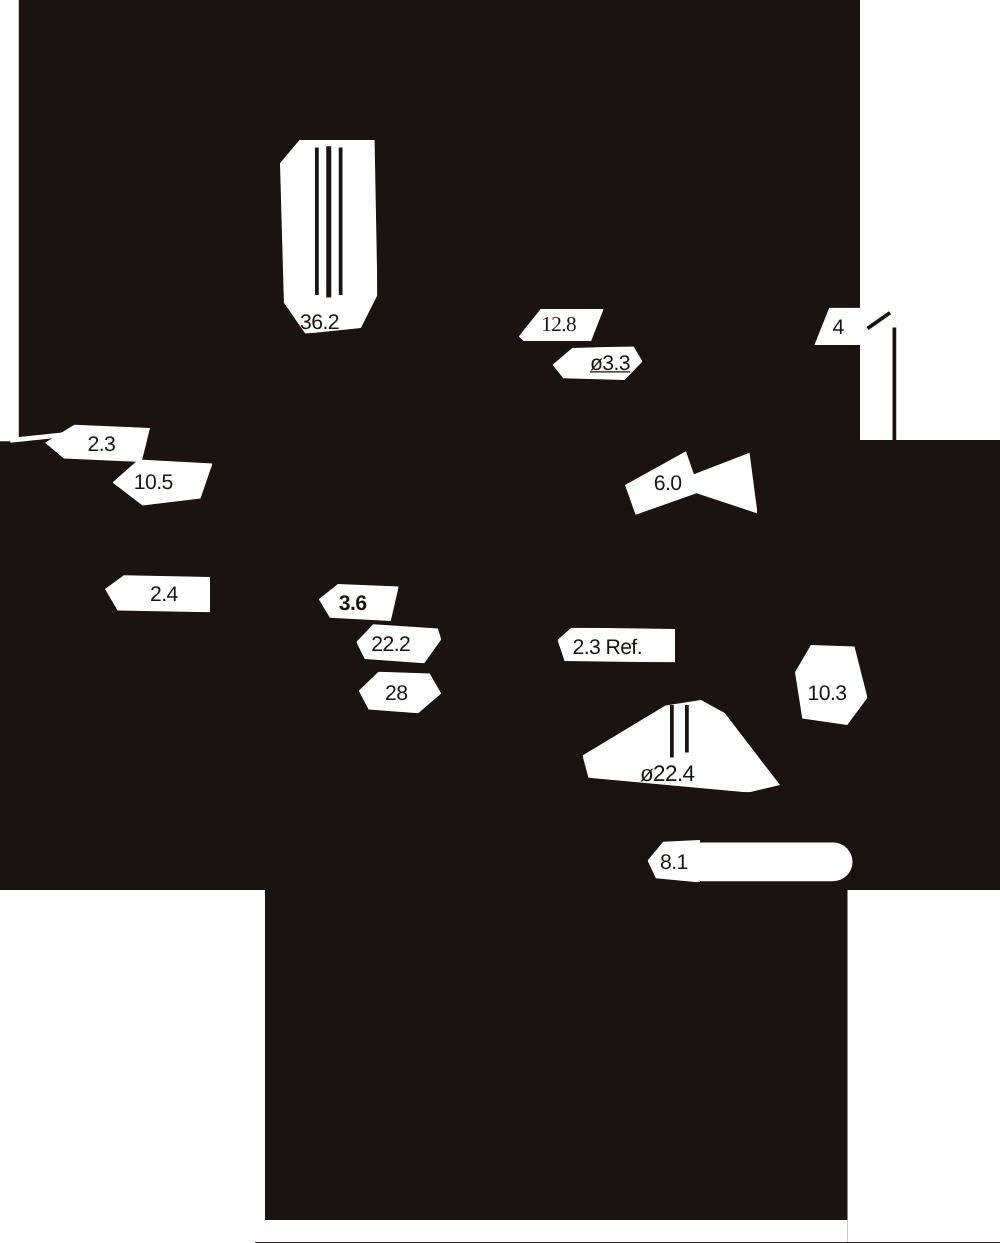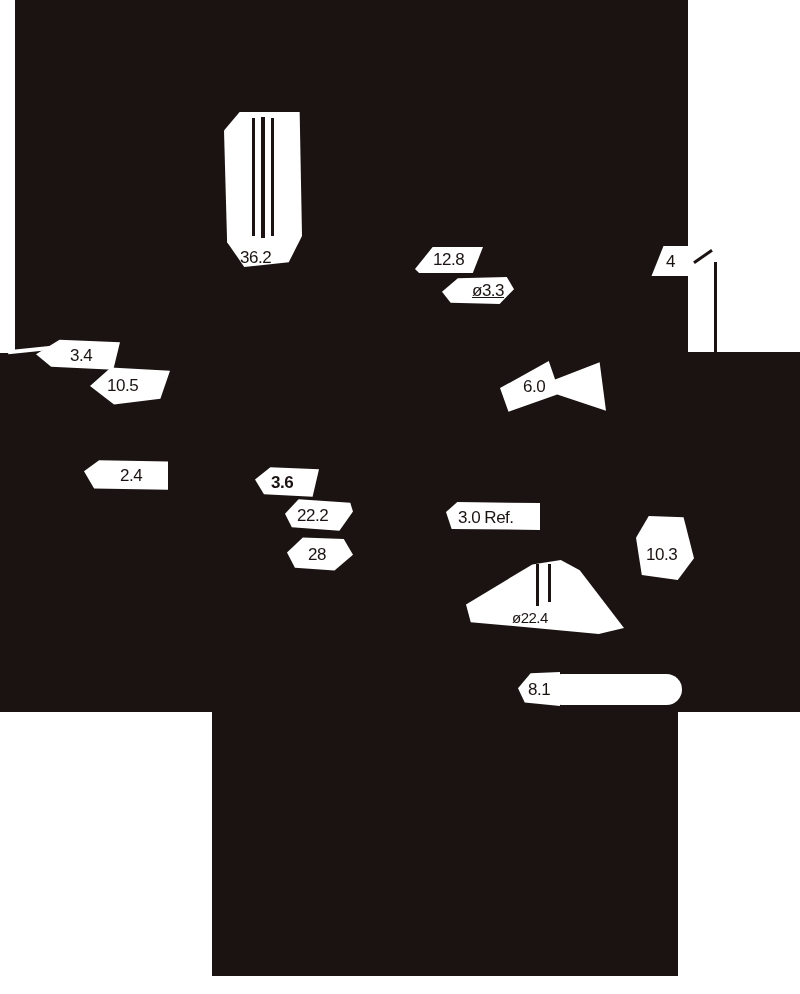--- a/index.html
+++ b/index.html
@@ -8,21 +8,21 @@
     position:relative;width:800px;height:994px;
     background:var(--ink);overflow:hidden;
     font-family:"Liberation Sans",sans-serif;
   }
   .patch{position:absolute;background:var(--paper);z-index:2;}
   .inkline{position:absolute;background:var(--ink);}
   .lbl{
     position:absolute;z-index:6;color:var(--ink);
     font-size:17px;line-height:1;letter-spacing:-0.5px;white-space:nowrap;
   }
-  .lbl.big{font-size:15px;}
+  .lbl.big{font-size:18px;}
   .pin{border-radius:4px 18px 18px 4px;}
 </style>
 </head>
 <body>
 
 <div class="canvas">
 
   <div class="patch" style="left:0;top:0;width:15px;height:353px;"></div>
 
   <div class="patch" style="left:688px;top:0;width:112px;height:352px;">
@@ -41,33 +41,33 @@
   <div class="patch" style="left:224px;top:112px;width:78px;height:155px;
               clip-path:polygon(20% 0,97% 0,100% 80%,83% 97%,26% 100%,4% 84%,0 12%);">
     <div class="inkline" style="left:36%;top:4%;width:3px;height:76%;"></div>
     <div class="inkline" style="left:48%;top:3%;width:4px;height:78%;"></div>
     <div class="inkline" style="left:60%;top:4%;width:3px;height:76%;"></div>
   </div>
   <span class="lbl" style="left:240px;top:249px;">36.2</span>
 
   <div class="patch" style="left:415px;top:247px;width:68px;height:26px;
               clip-path:polygon(0 85%,26% 0,100% 0,85% 100%,6% 100%);"></div>
-  <span class="lbl" style="left:433px;top:251px;">12.8</span>
+  <span class="lbl" style="left:433px;top:251px;font-family:Liberation Serif, serif;">12.8</span>
 
   <div class="patch" style="left:442px;top:277px;width:72px;height:27px;
               clip-path:polygon(0 55%,22% 5%,90% 0,100% 45%,80% 100%,12% 95%);"></div>
   <span class="lbl" style="left:472px;top:282px;text-decoration:underline;">ø3.3</span>
 
   <div class="patch" style="left:646px;top:246px;width:46px;height:30px;
               clip-path:polygon(12% 100%,38% 0,100% 0,100% 100%);"></div>
   <span class="lbl" style="left:666px;top:253px;">4</span>
 
   <div class="patch" style="left:36px;top:338px;width:84px;height:36px;
               clip-path:polygon(0 45%,28% 5%,100% 12%,92% 88%,18% 80%);"></div>
-  <span class="lbl" style="left:70px;top:347px;">3.4</span>
+  <span class="lbl" style="left:70px;top:347px;">2.3</span>
 
   <div class="patch" style="left:90px;top:366px;width:80px;height:40px;
               clip-path:polygon(0 50%,26% 4%,100% 12%,88% 82%,30% 96%);"></div>
   <span class="lbl" style="left:107px;top:377px;">10.5</span>
 
   <div class="patch" style="left:500px;top:360px;width:106px;height:54px;
               clip-path:polygon(0 52%,46% 2%,52% 36%,94% 4%,100% 94%,54% 64%,8% 96%);"></div>
   <span class="lbl" style="left:523px;top:378px;">6.0</span>
 
   <div class="patch" style="left:84px;top:459px;width:84px;height:32px;
@@ -81,21 +81,21 @@
   <div class="patch" style="left:285px;top:498px;width:68px;height:34px;
               clip-path:polygon(0 46%,20% 4%,96% 14%,100% 40%,80% 96%,10% 86%);"></div>
   <span class="lbl" style="left:297px;top:507px;">22.2</span>
 
   <div class="patch" style="left:287px;top:536px;width:66px;height:36px;
               clip-path:polygon(0 46%,24% 4%,86% 8%,100% 52%,72% 96%,12% 88%);"></div>
   <span class="lbl" style="left:308px;top:546px;">28</span>
 
   <div class="patch" style="left:446px;top:502px;width:94px;height:28px;
               clip-path:polygon(0 36%,12% 0,100% 4%,100% 100%,6% 96%);"></div>
-  <span class="lbl" style="left:458px;top:509px;">3.0 Ref.</span>
+  <span class="lbl" style="left:458px;top:509px;">2.3 Ref.</span>
 
   <div class="patch" style="left:636px;top:516px;width:58px;height:64px;
               clip-path:polygon(22% 0,82% 2%,100% 66%,72% 100%,10% 92%,0 34%);"></div>
   <span class="lbl" style="left:646px;top:546px;">10.3</span>
 
   <div class="patch" style="left:466px;top:560px;width:158px;height:74px;
               clip-path:polygon(0 60%,42% 6%,60% 0,72% 14%,100% 92%,84% 100%,3% 84%);">
     <div class="inkline" style="left:44%;top:6%;width:3px;height:56%;"></div>
     <div class="inkline" style="left:52%;top:5%;width:3px;height:52%;"></div>
   </div>

